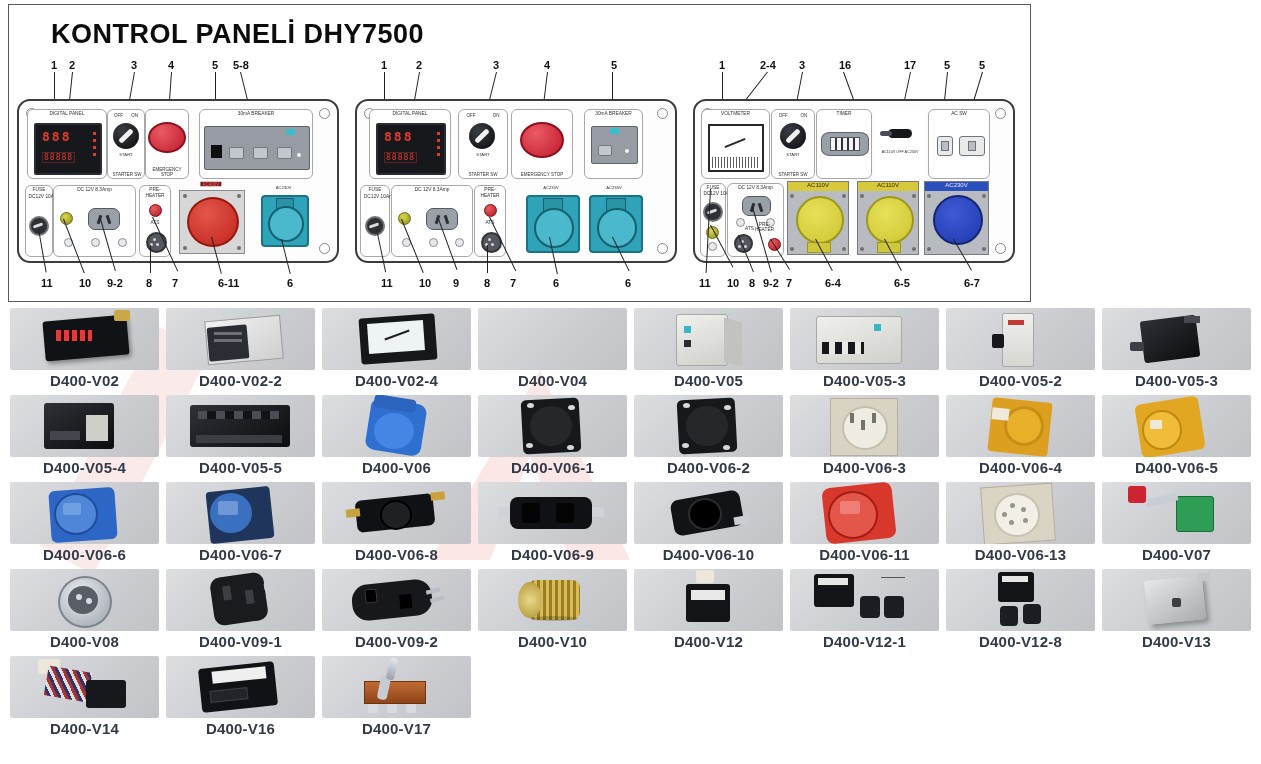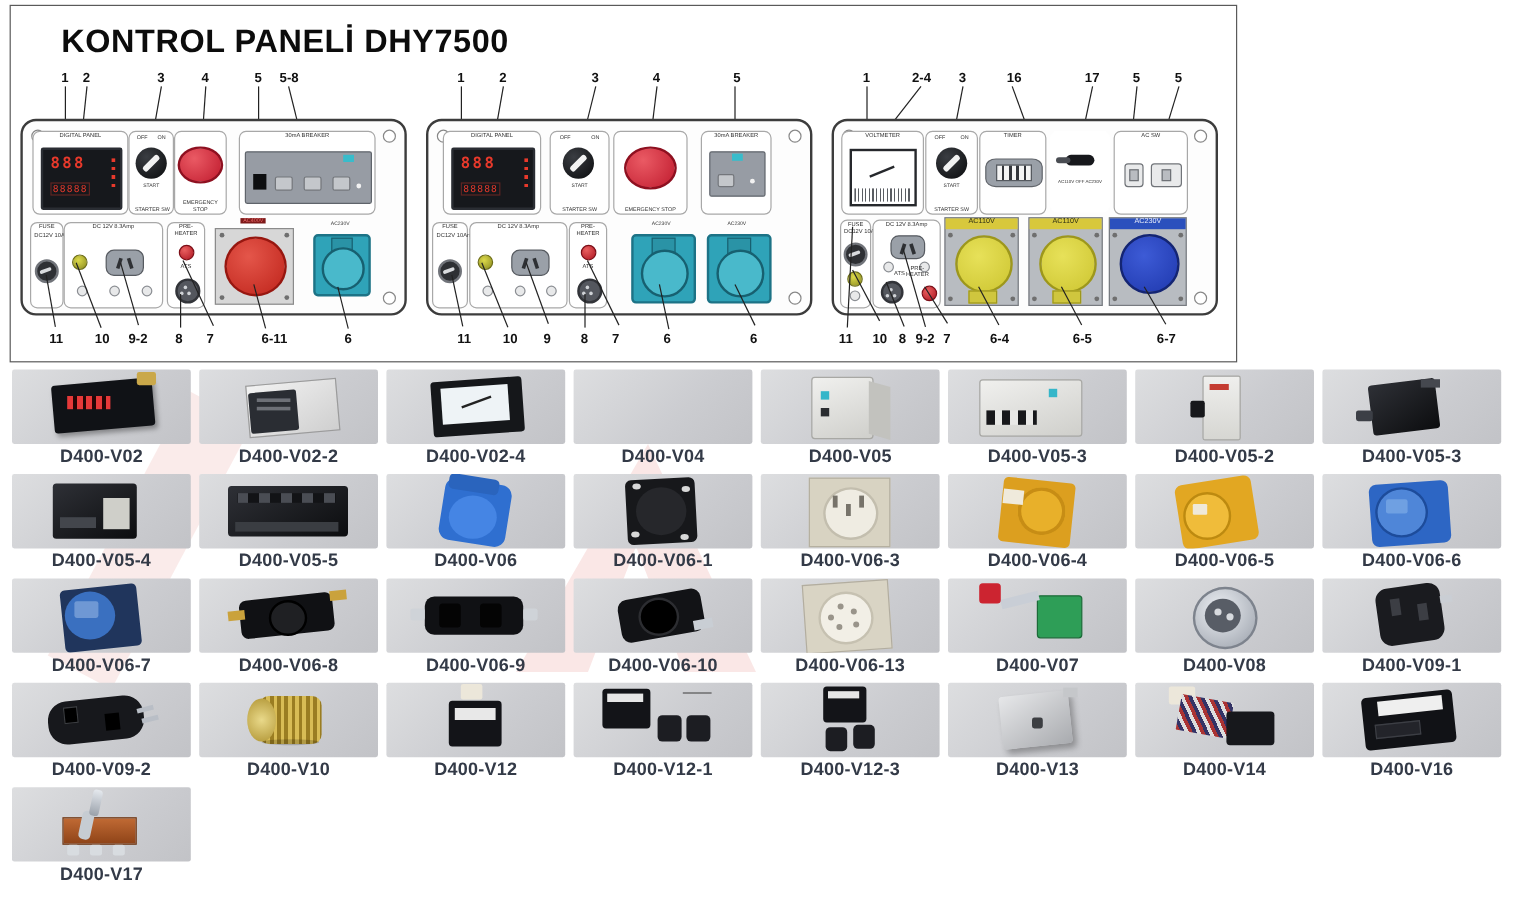--- a/index.html
+++ b/index.html
@@ -679,20 +679,28 @@
     </figure>
   <figure class="part">
       <div class="thumb" data-kind="socket-black-plate">
         <i class="p1"></i>
         <i class="p2"></i>
         <i class="p3"></i>
       </div>
       <figcaption class="plabel">D400-V06-1</figcaption>
     </figure>
   <figure class="part">
+      <div class="thumb" data-kind="socket-black-plate">
+        <i class="p1"></i>
+        <i class="p2"></i>
+        <i class="p3"></i>
+      </div>
+      <figcaption class="plabel">D400-V06-2</figcaption>
+    </figure>
+  <figure class="part">
       <div class="thumb" data-kind="socket-beige-round">
         <i class="p1"></i>
         <i class="p2"></i>
         <i class="p3"></i>
       </div>
       <figcaption class="plabel">D400-V06-3</figcaption>
     </figure>
   <figure class="part">
       <div class="thumb" data-kind="socket-yellow-closed">
         <i class="p1"></i>
@@ -743,20 +751,28 @@
     </figure>
   <figure class="part">
       <div class="thumb" data-kind="socket-twist-black">
         <i class="p1"></i>
         <i class="p2"></i>
         <i class="p3"></i>
       </div>
       <figcaption class="plabel">D400-V06-10</figcaption>
     </figure>
   <figure class="part">
+      <div class="thumb" data-kind="socket-red-cee">
+        <i class="p1"></i>
+        <i class="p2"></i>
+        <i class="p3"></i>
+      </div>
+      <figcaption class="plabel">D400-V06-11</figcaption>
+    </figure>
+  <figure class="part">
       <div class="thumb" data-kind="socket-white-5pin">
         <i class="p1"></i>
         <i class="p2"></i>
         <i class="p3"></i>
       </div>
       <figcaption class="plabel">D400-V06-13</figcaption>
     </figure>
   <figure class="part">
       <div class="thumb" data-kind="microswitch">
         <i class="p1"></i>
@@ -812,21 +828,21 @@
         <i class="p3"></i>
       </div>
       <figcaption class="plabel">D400-V12-1</figcaption>
     </figure>
   <figure class="part">
       <div class="thumb" data-kind="module-remotes-2">
         <i class="p1"></i>
         <i class="p2"></i>
         <i class="p3"></i>
       </div>
-      <figcaption class="plabel">D400-V12-3</figcaption>
+      <figcaption class="plabel">D400-V12-8</figcaption>
     </figure>
   <figure class="part">
       <div class="thumb" data-kind="avr-block">
         <i class="p1"></i>
         <i class="p2"></i>
         <i class="p3"></i>
       </div>
       <figcaption class="plabel">D400-V13</figcaption>
     </figure>
   <figure class="part">

